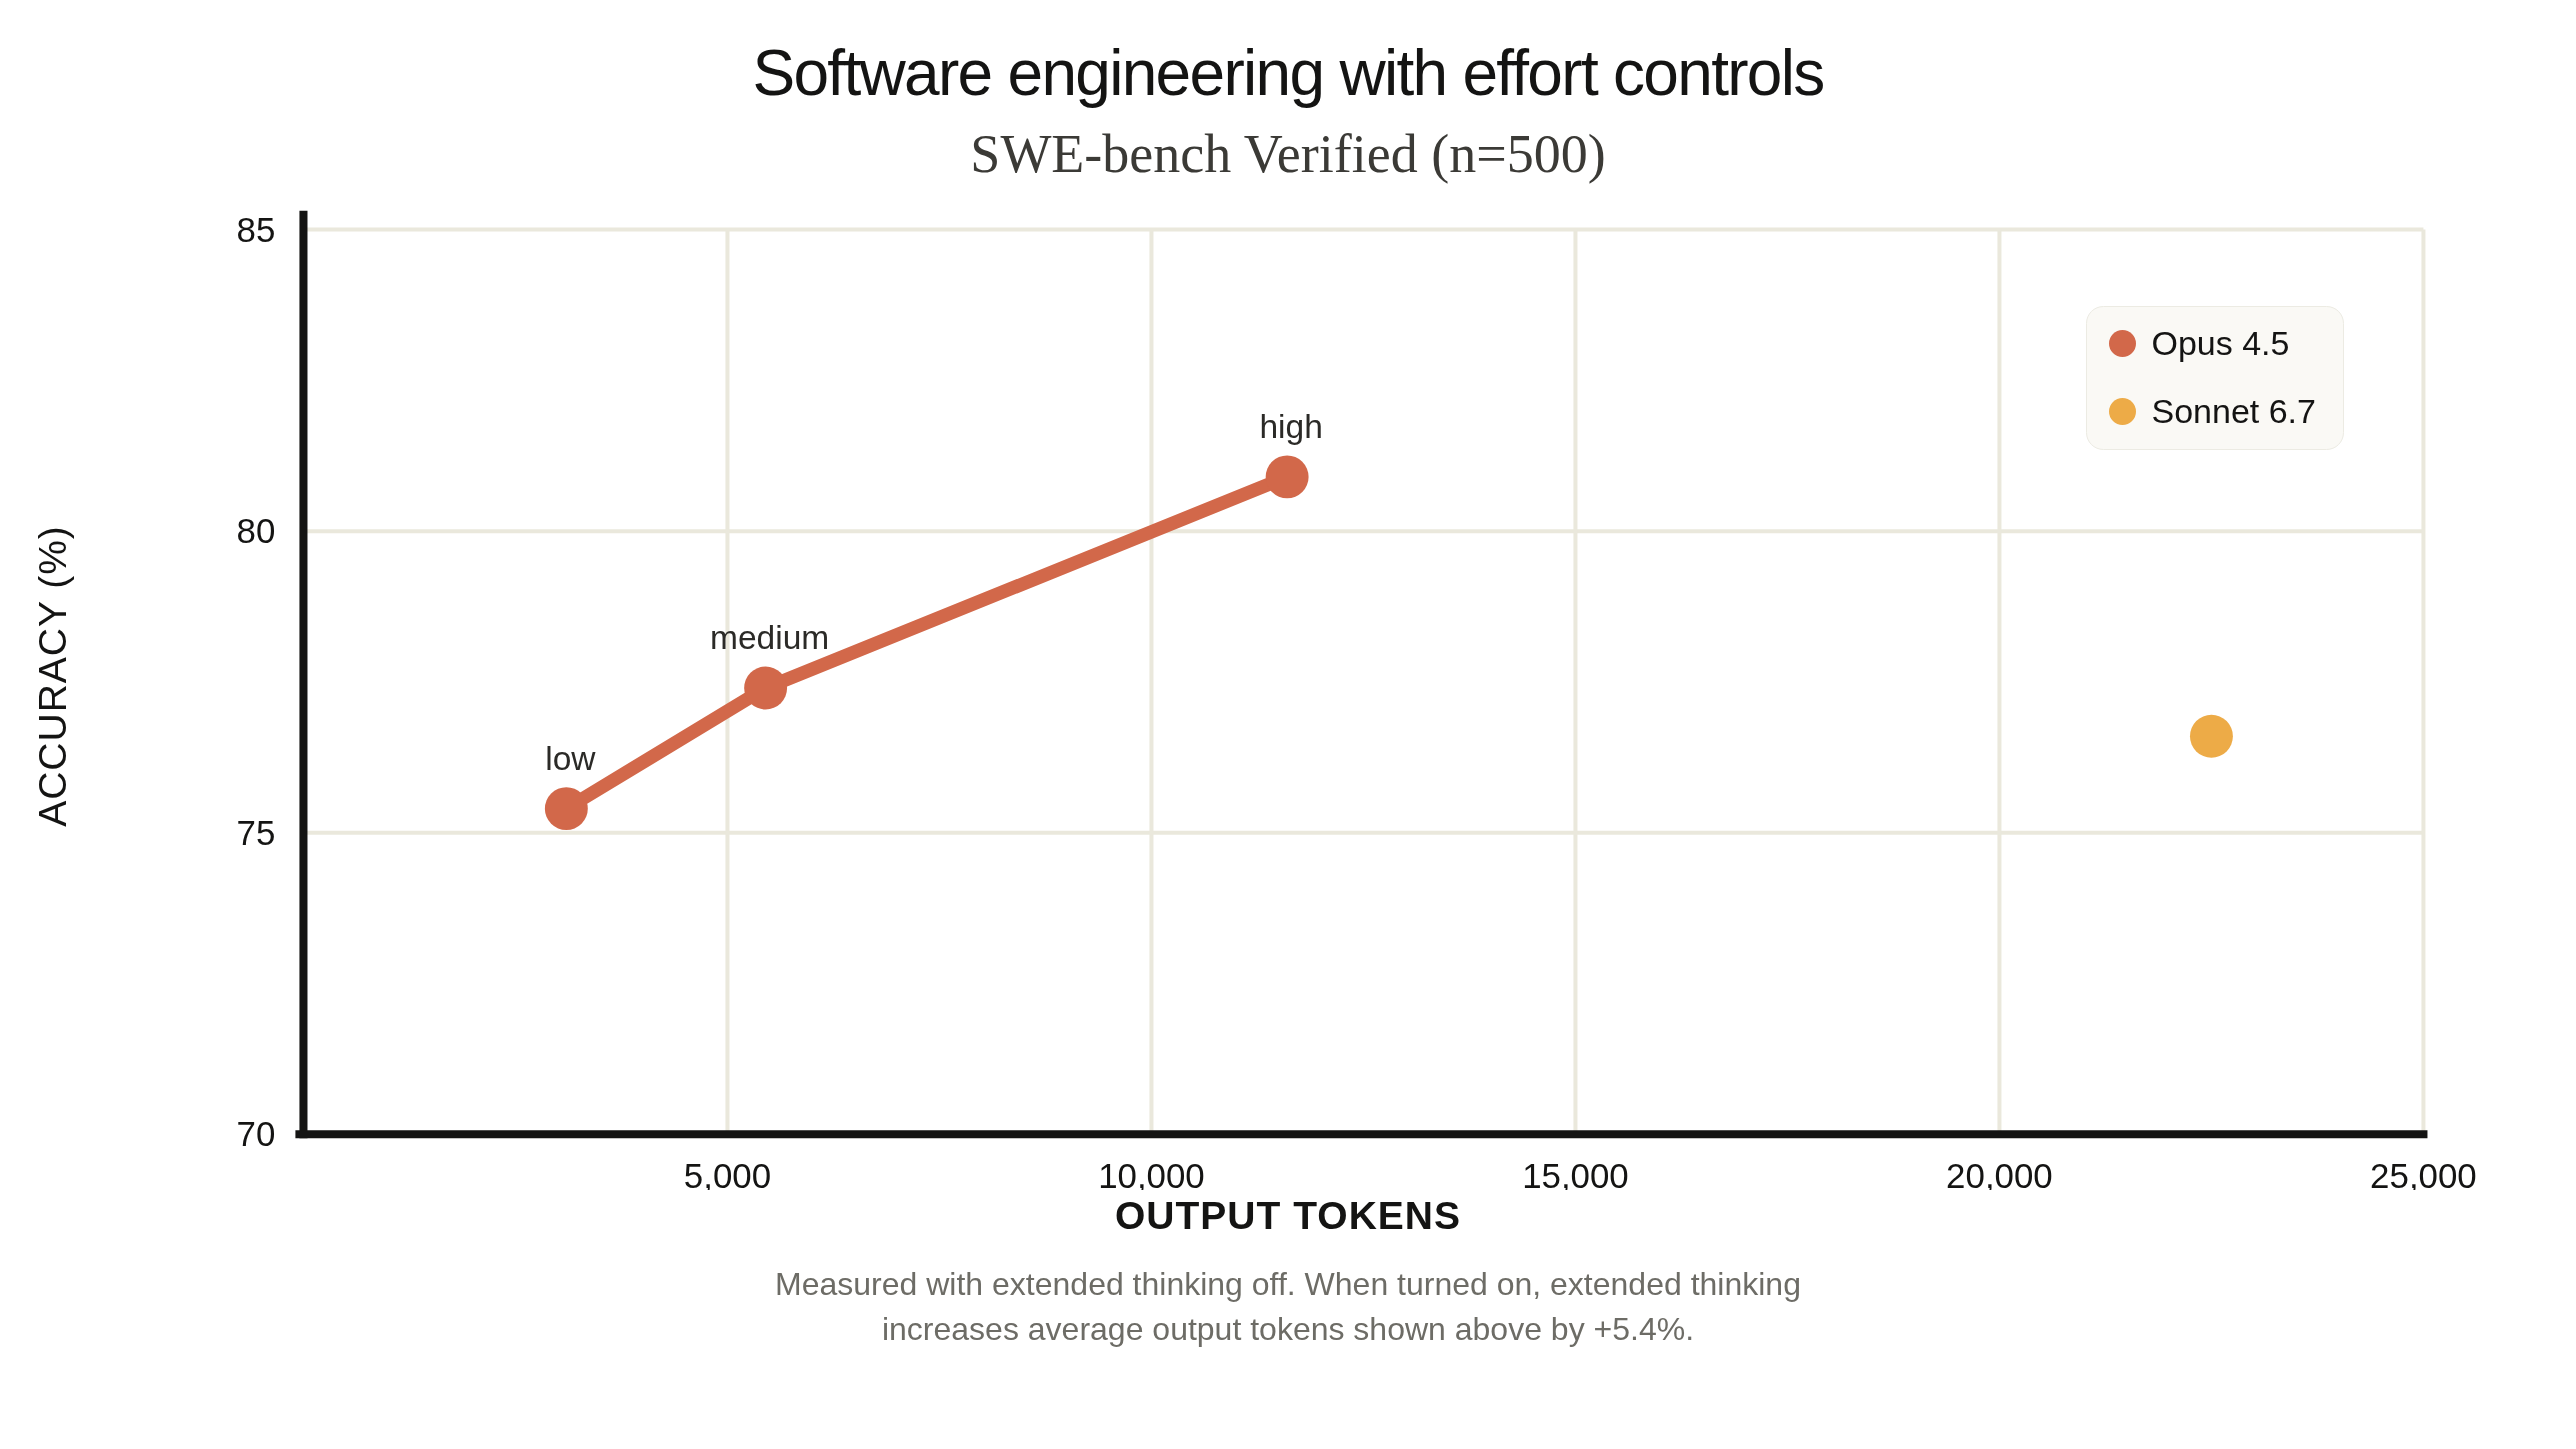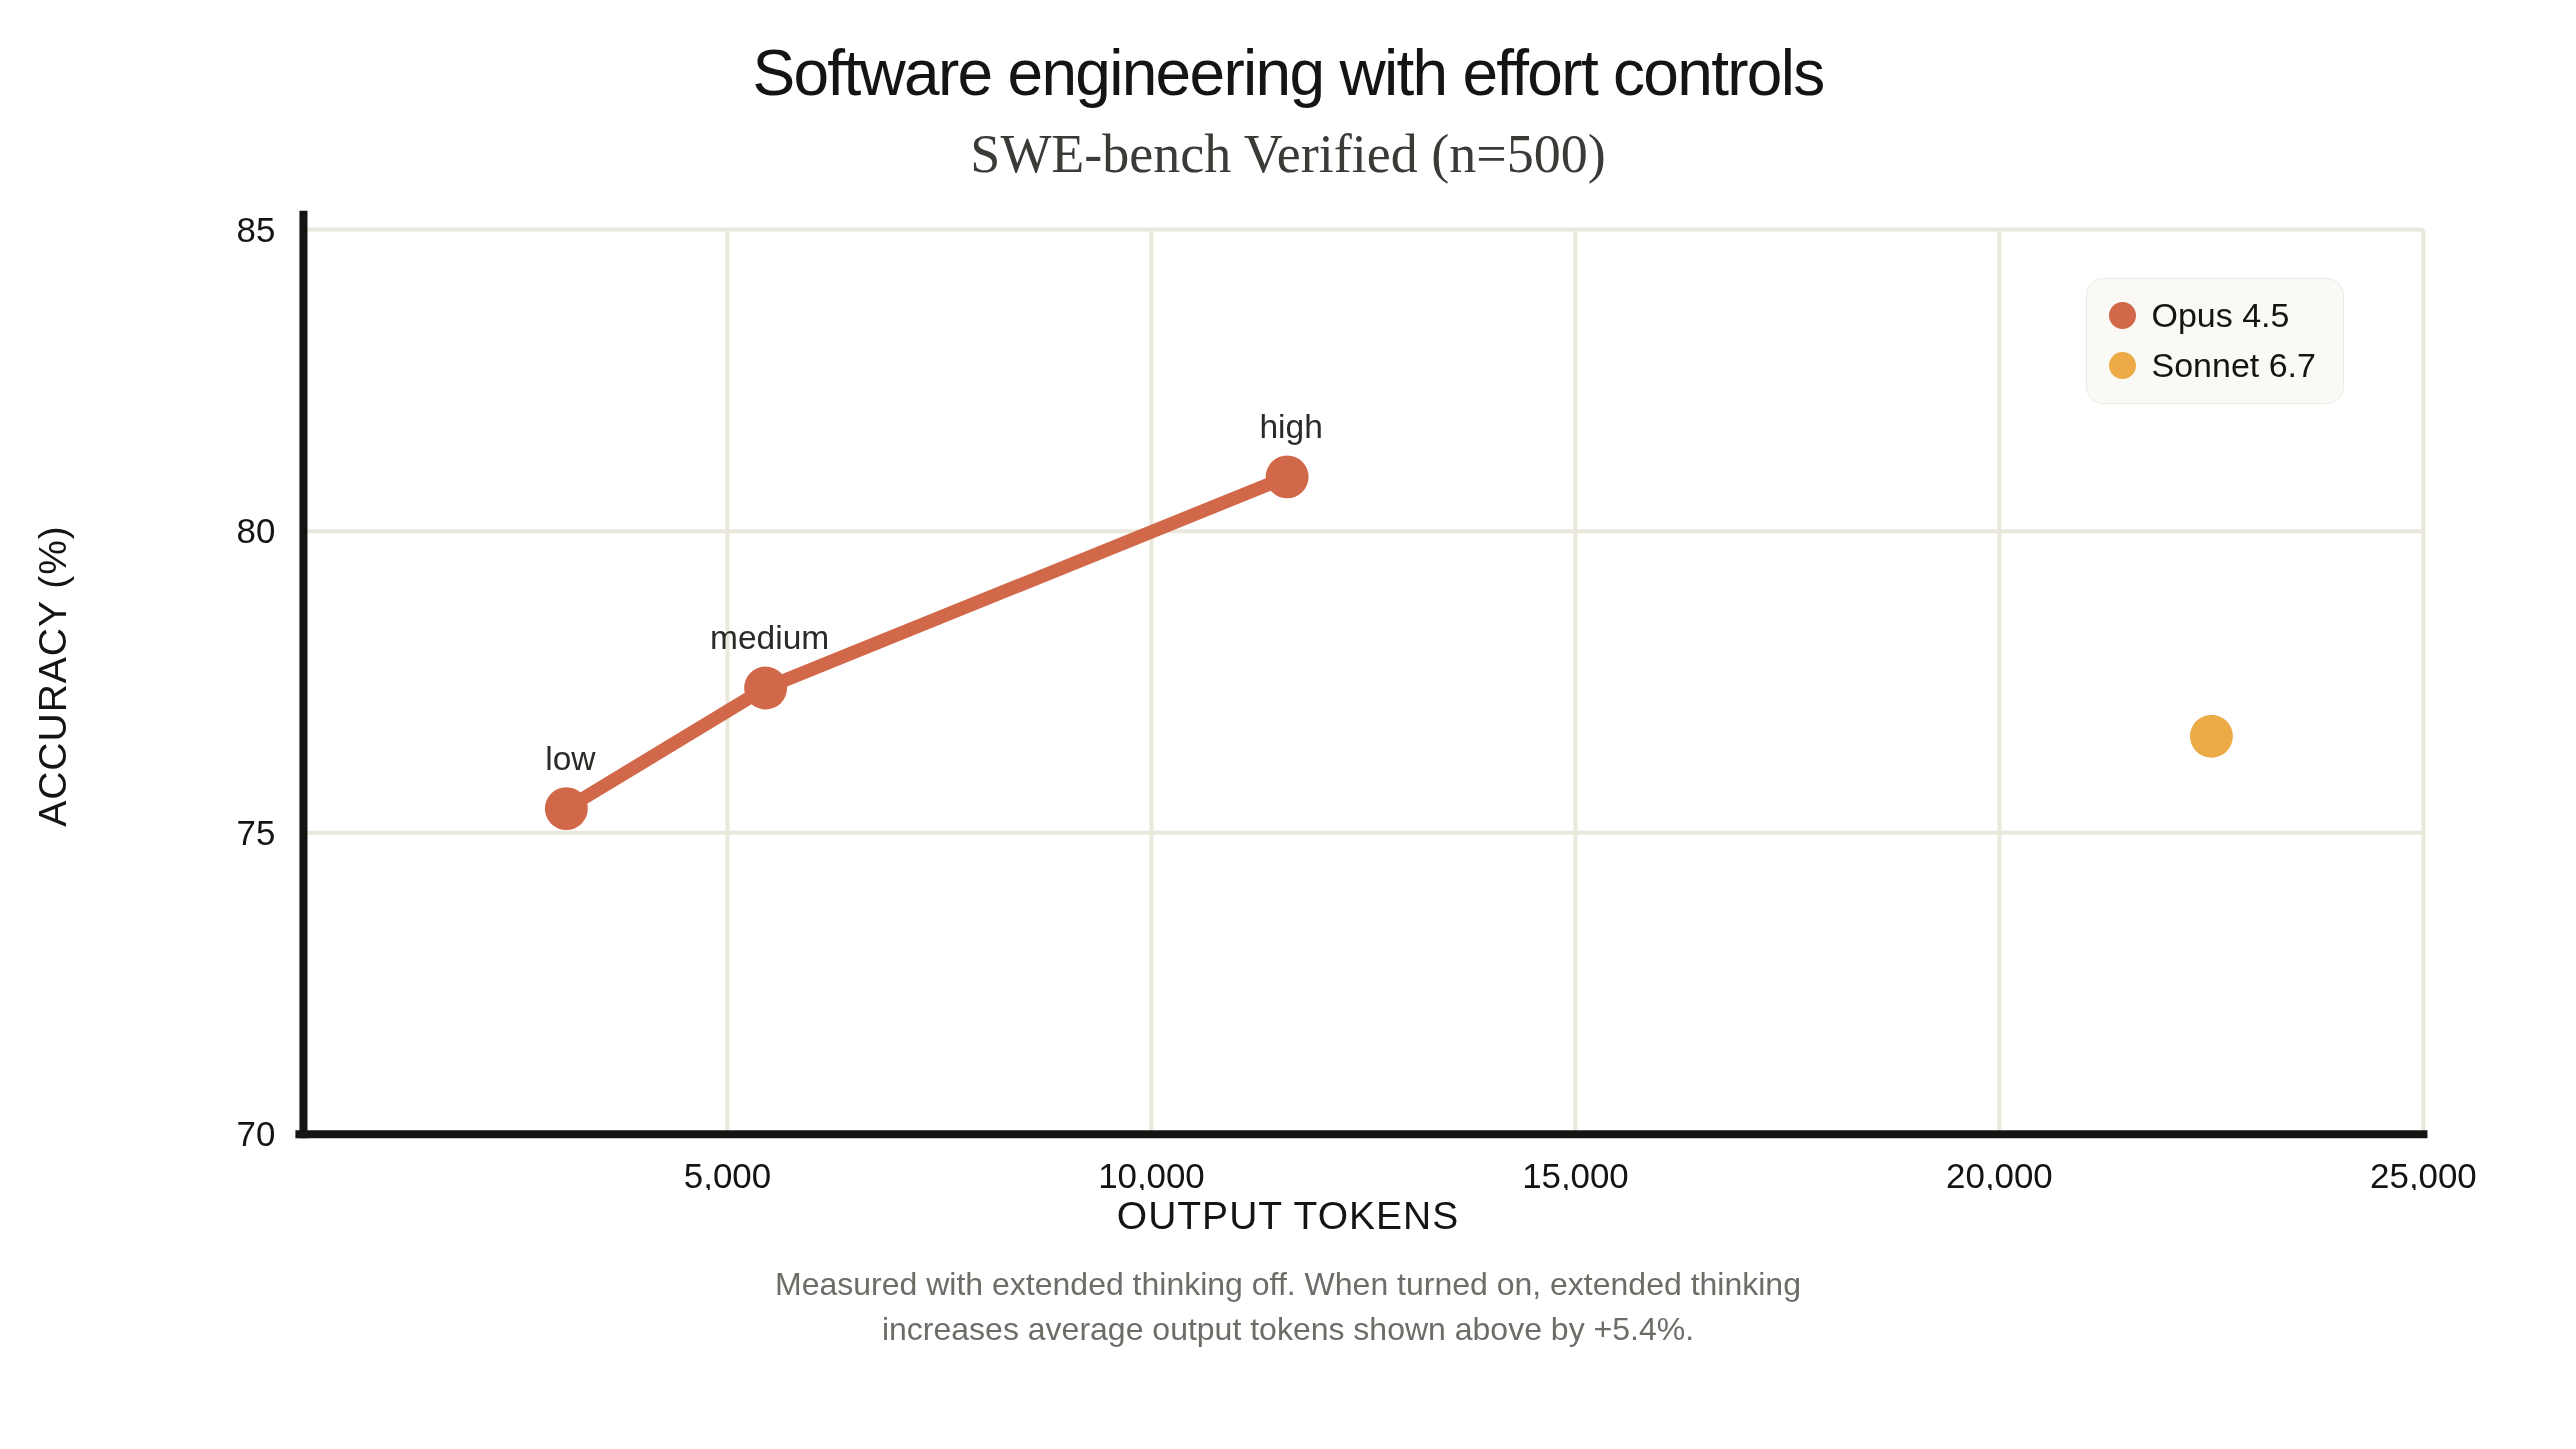--- a/index.html
+++ b/index.html
@@ -58,21 +58,21 @@
     text-align: center;
     transform: rotate(-90deg);
     font-size: 39px;
     font-weight: 500;
     letter-spacing: 1px;
     color: #141413;
   }
   #x-axis-title {
     text-align: center;
     font-size: 39px;
-    font-weight: 400;
+    font-weight: 700;
     letter-spacing: 1px;
     color: #141413;
     margin-top: 4px;
   }
 
   
   #chart-footnote {
     text-align: center;
     font-size: 32px;
     line-height: 1.42;
@@ -83,21 +83,22 @@
 
   
   #chart-legend {
     position: absolute;
     background: #faf9f5;
     border: 1.3px solid #ecebe3;
     border-radius: 17.4px;
     padding: 17.4px 27px 17.4px 21.5px;
     display: flex;
     flex-direction: column;
-    gap: 11px;
+    gap: 29px;
+    margin-top: 28px;
   }
   .legend-row {
     display: flex;
     align-items: center;
     gap: 16px;
   }
   .legend-swatch {
     width: 27px;
     height: 27px;
     border-radius: 50%;

